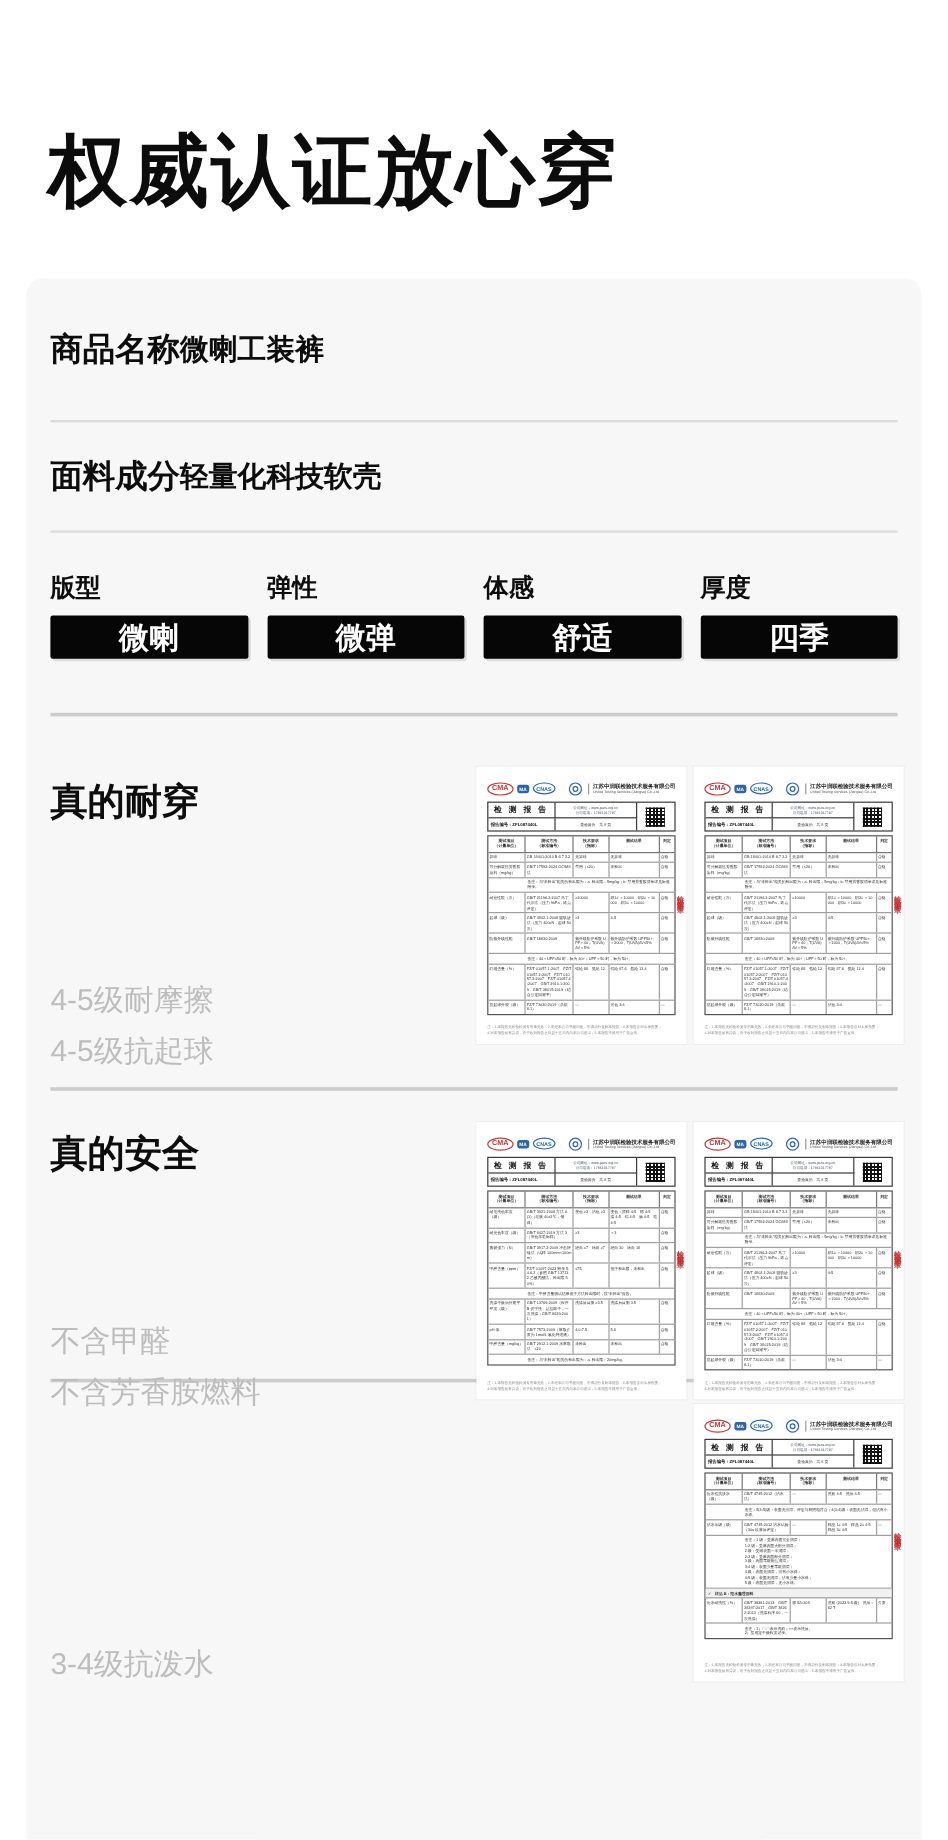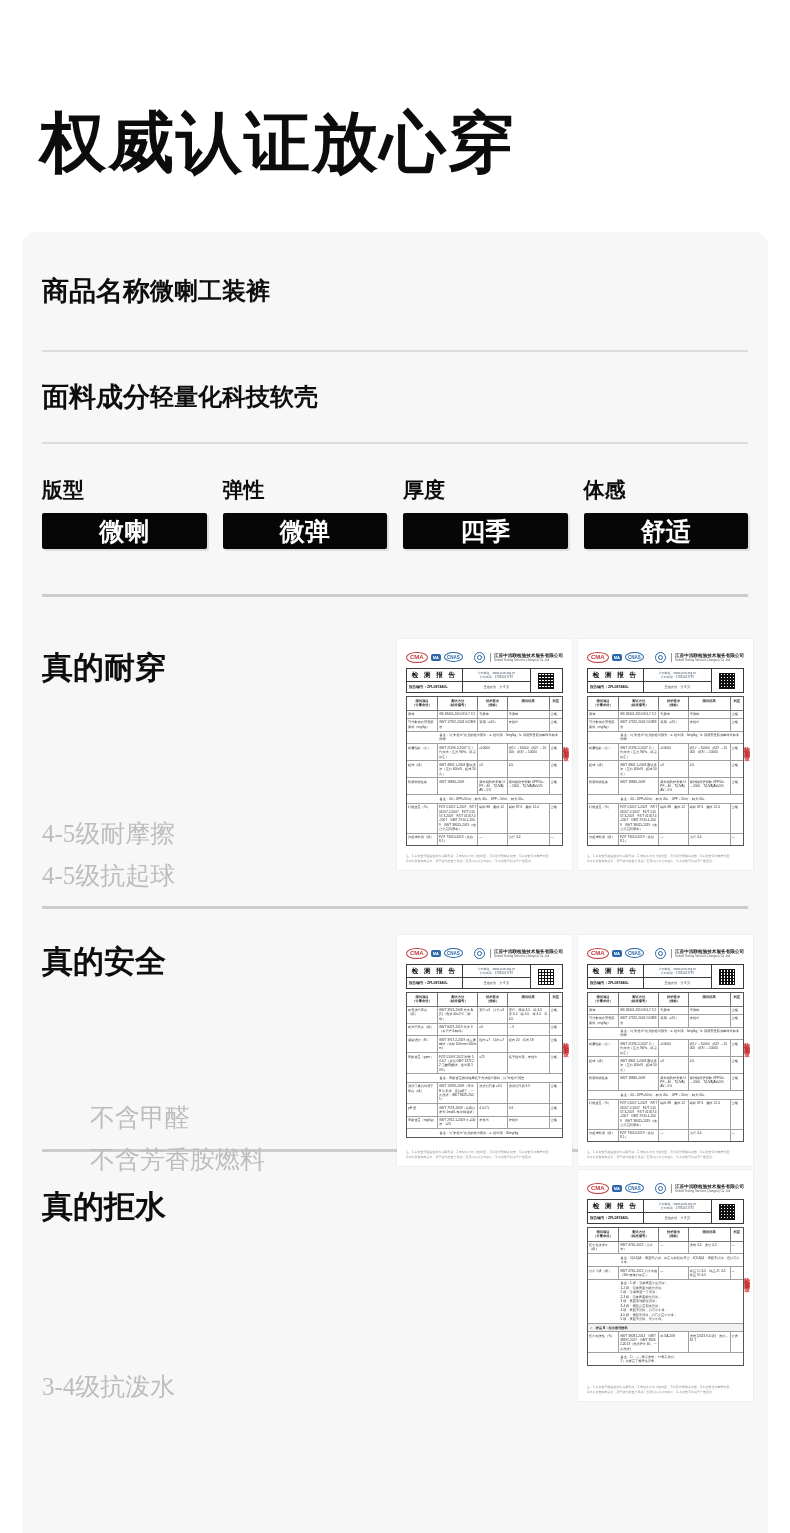--- a/index.html
+++ b/index.html
@@ -26,24 +26,24 @@
   .attrs{height:150px;display:grid;grid-template-columns:repeat(4,1fr);
          column-gap:16px;padding-top:32px;box-sizing:border-box;}
   .attr .albl{font-size:21px;font-weight:800;margin-bottom:9px;color:#0d0d0d;}
   .attr .pill{height:36px;background:#060606;color:#fff;font-size:25px;font-weight:700;
               display:flex;align-items:center;justify-content:center;border-radius:2px;
               box-shadow:2px 2px 0 rgba(0,0,0,0.10);}
 
   .sec{position:relative;}
   .sec h2{position:absolute;left:0;margin:0;font-size:31px;font-weight:800;color:#0d0d0d;}
   .sec .caps{position:absolute;left:0;font-size:25px;color:#bdbdbd;
-             line-height:42px;font-weight:500;font-family:Liberation Serif, serif;}
+             line-height:42px;font-weight:500;}
   .sec .reps{position:absolute;right:-5px;display:flex;gap:6px;}
   .sec1{height:309px;} .sec1 h2{top:50px;} .sec1 .caps{top:216px;} .sec1 .reps{top:42px;}
-  .sec2{height:240px;} .sec2 h2{top:32px;} .sec2 .caps{top:188px;margin-left:48px;} .sec2 .reps{top:26px;}
+  .sec2{height:240px;} .sec2 h2{top:32px;} .sec2 .caps{top:188px;} .sec2 .reps{top:26px;}
   .sec3{height:311px;} .sec3 h2{top:34px;} .sec3 .caps{top:214px;} .sec3 .reps{top:18px;}
 
   
   .report{position:relative;width:175px;height:231px;background:#fff;
           box-sizing:border-box;padding:10px 9px 7px;display:flex;flex-direction:column;
           overflow:hidden;box-shadow:0 0 0 1px rgba(0,0,0,0.03);}
   .rp-logos{display:flex;align-items:center;gap:3px;height:16px;}
   .b-cma{border:1px solid #c03a3a;color:#c03a3a;border-radius:50%;
          font-size:6px;font-weight:800;padding:1px 3px;line-height:7px;}
   .b-ma{color:#fff;background:#2a66a8;font-size:4px;font-weight:700;
@@ -117,26 +117,26 @@
     <div class="attrs" id="attrs">
         <div class="attr">
           <div class="albl">版型</div>
           <div class="pill">微喇</div>
         </div>
         <div class="attr">
           <div class="albl">弹性</div>
           <div class="pill">微弹</div>
         </div>
         <div class="attr">
+          <div class="albl">体感</div>
+          <div class="pill">舒适</div>
+        </div>
+        <div class="attr">
           <div class="albl">厚度</div>
           <div class="pill">四季</div>
-        </div>
-        <div class="attr">
-          <div class="albl">体感</div>
-          <div class="pill">舒适</div>
         </div>
       </div>
 
     <div id="sections">
         <div class="divider strong"></div>
         <section class="sec sec1">
           <h2>真的耐穿</h2>
           <div class="caps">
             <div>4-5级耐摩擦</div>
             <div>4-5级抗起球</div>
@@ -509,21 +509,20 @@
                 </div>
               </div>
               <div class="rp-footer">注：1.本报告无检验检测专用章无效；2.未经本公司书面同意，不得部分复制本报告；3.本报告仅对来样负责；
 4.对本报告如有异议，请于收到报告之日起十五日内向本公司提出；5.本报告不得用于广告宣传。</div>
               <div class="rp-stamp">检验检测专用章</div>
             </div>
           </div>
         </section>
         <div class="divider strong"></div>
         <section class="sec sec3">
-          <h2>真的拒水</h2>
           <div class="caps">
             <div>3-4级抗泼水</div>
           </div>
           <div class="reps">
             <div class="report">
               <div class="rp-logos">
                 <span class="b-cma">CMA</span>
                 <span class="b-ma">MA</span>
                 <span class="b-cnas">CNAS</span>
                 <span class="emblem"></span>

